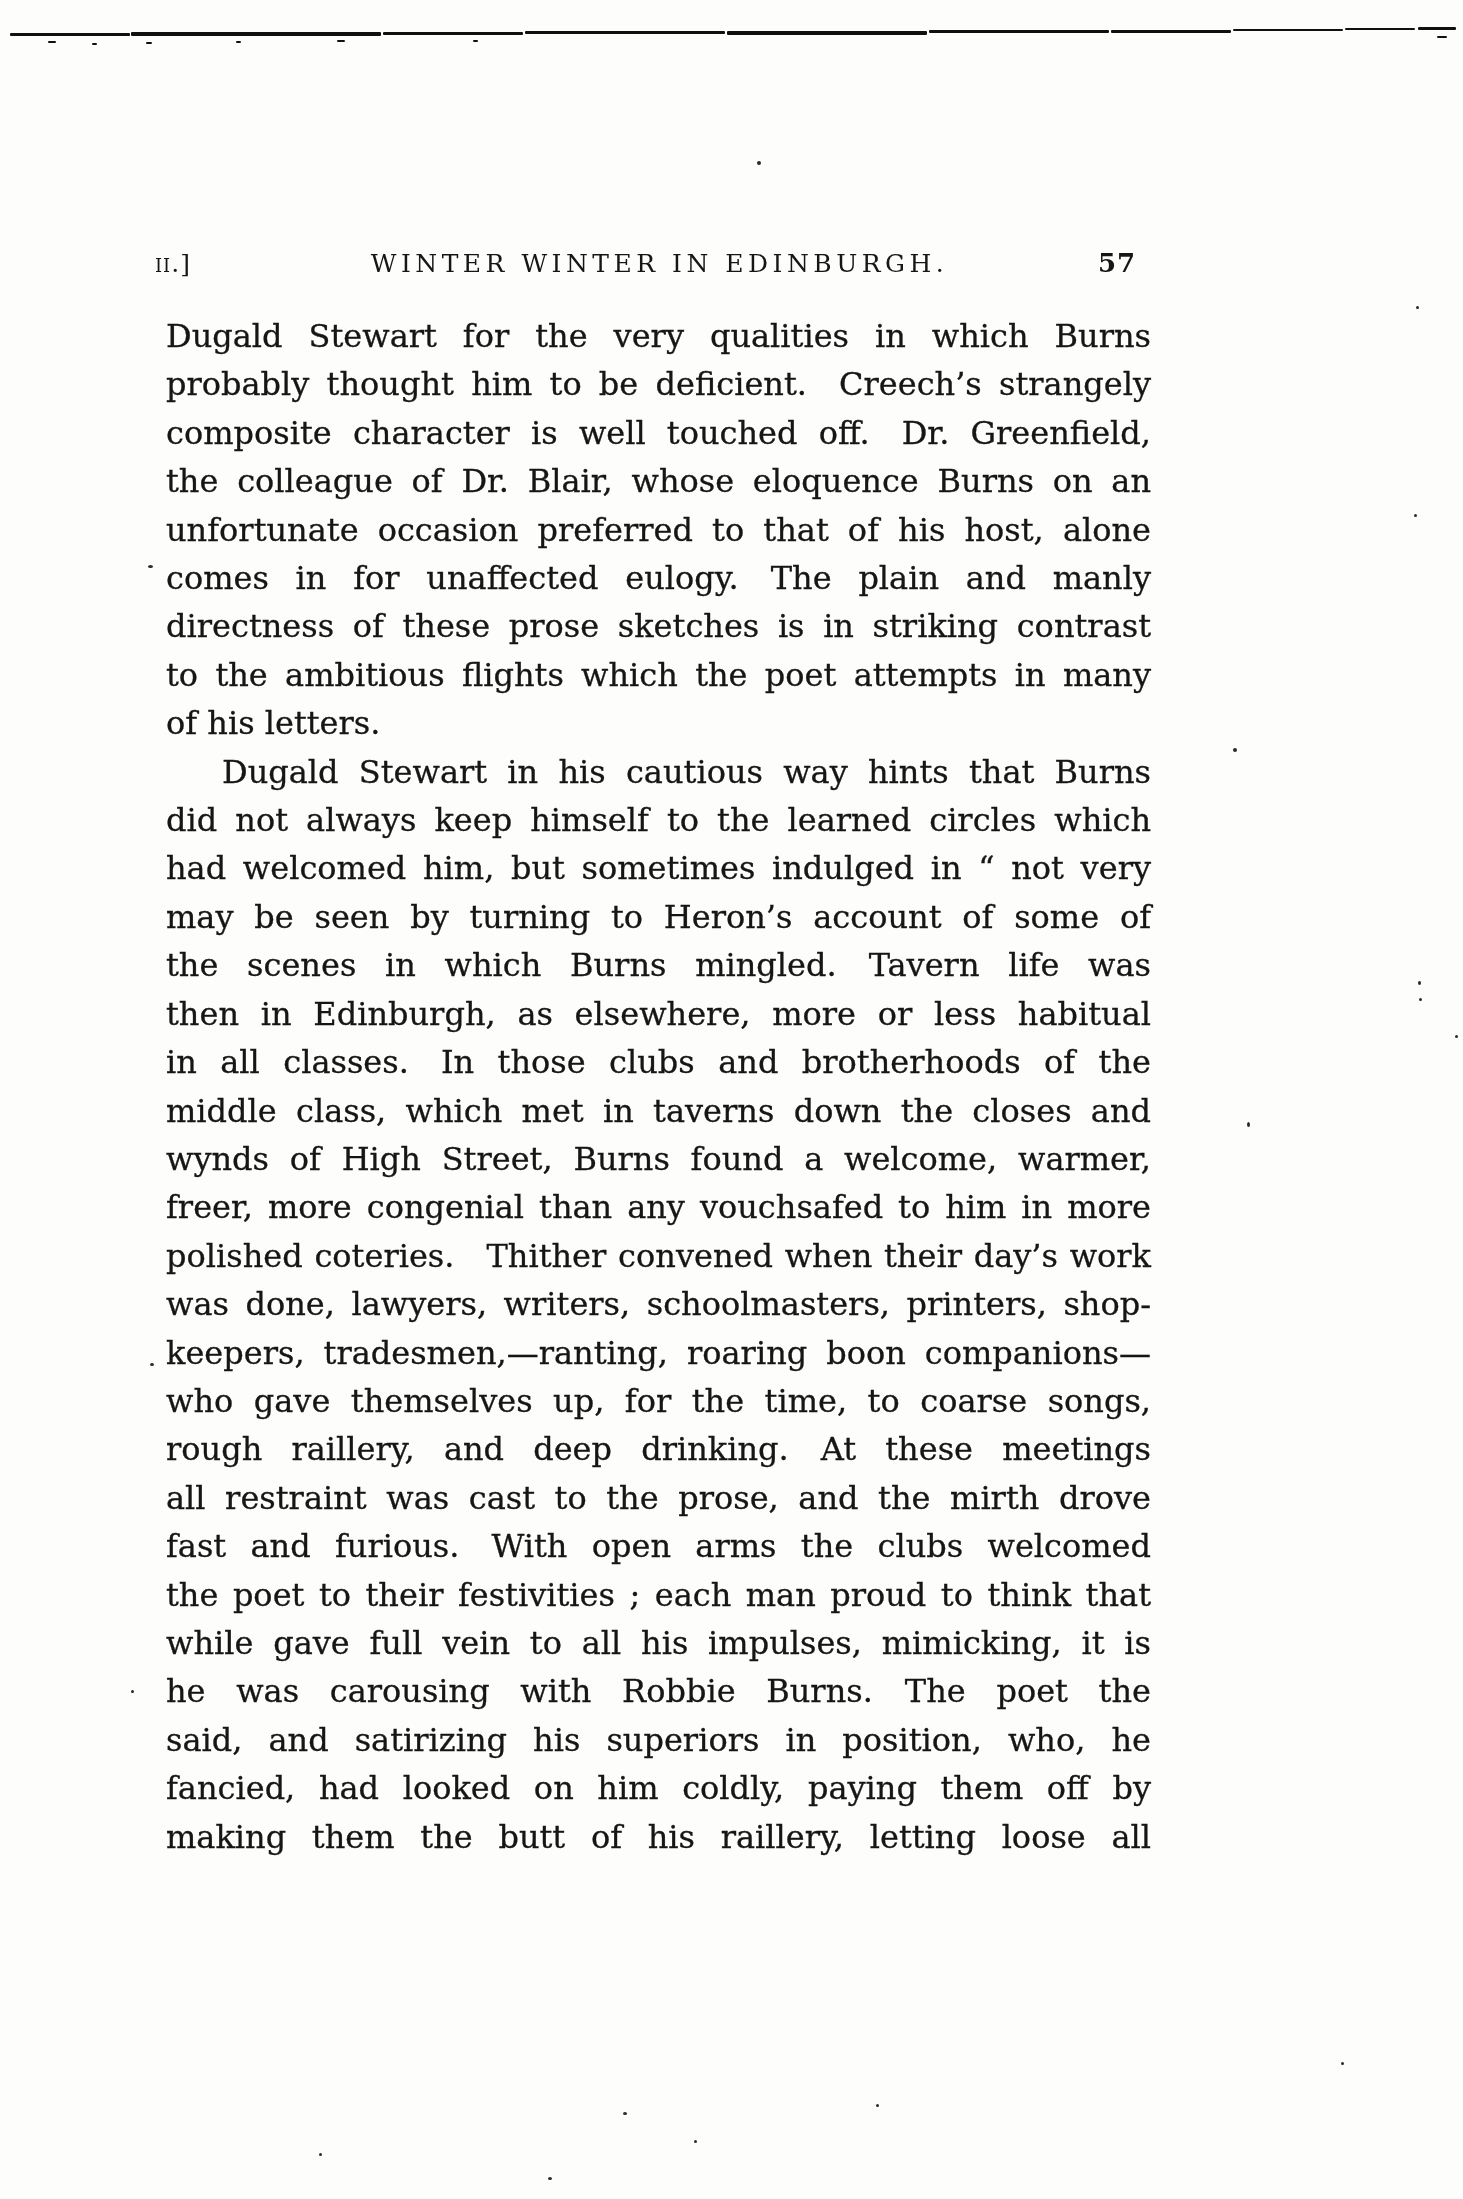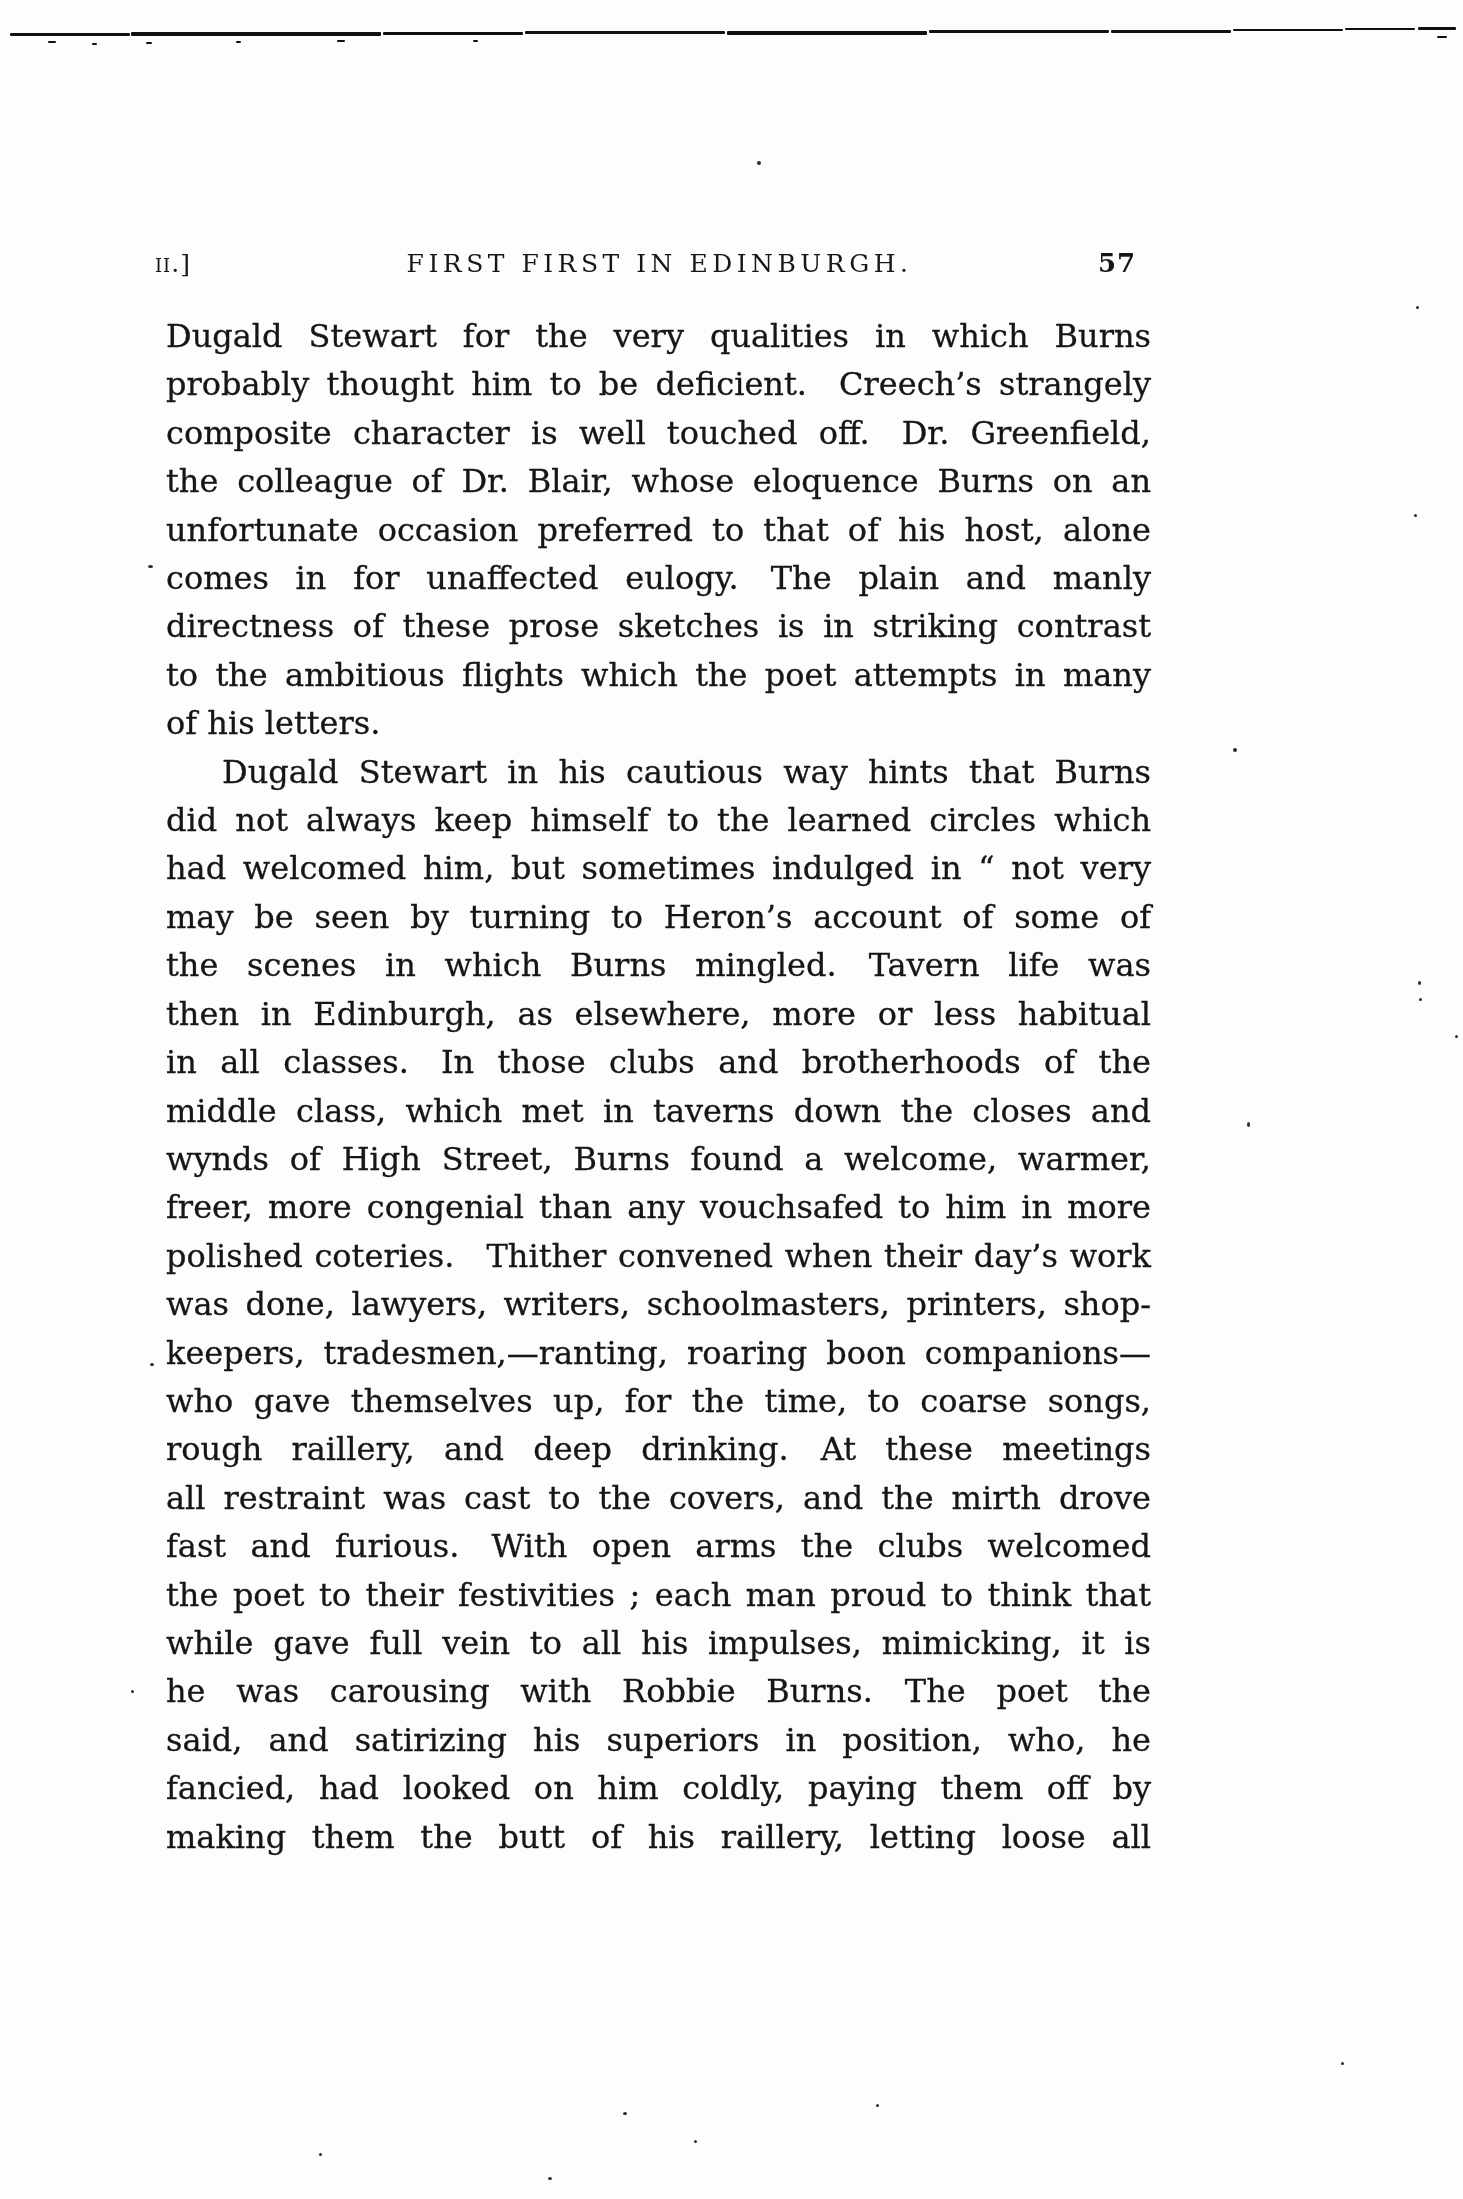--- a/index.html
+++ b/index.html
@@ -69,21 +69,21 @@
       <div class="speck" style="left: 876px; top: 2104px; width: 3px; height: 3px;"></div>
       <div class="speck" style="left: 319px; top: 2153px; width: 3px; height: 3px;"></div>
       <div class="speck" style="left: 548px; top: 2177px; width: 4px; height: 3px;"></div>
       <div class="speck" style="left: 694px; top: 2140px; width: 3px; height: 3px;"></div>
       <div class="speck" style="left: 1341px; top: 2062px; width: 3px; height: 3px;"></div>
       <div class="speck" style="left: 1455px; top: 1035px; width: 3px; height: 3px;"></div>
     </div>
 
   <div class="running-head">
     <span class="chap">ii.]</span>
-    <span class="head-title">FIRST FIRST IN EDINBURGH.</span>
+    <span class="head-title">WINTER WINTER IN EDINBURGH.</span>
     <span class="pageno">57</span>
   </div>
 
   <div class="body-text" id="body">
       <div>
         <div class="line">Dugald Stewart for the very qualities in which Burns</div>
         <div class="line">probably thought him to be deficient. Creech’s strangely</div>
         <div class="line">composite character is well touched off. Dr. Greenfield,</div>
         <div class="line">the colleague of Dr. Blair, whose eloquence Burns on an</div>
         <div class="line">unfortunate occasion preferred to that of his host, alone</div>
@@ -101,21 +101,21 @@
         <div class="line">then in Edinburgh, as elsewhere, more or less habitual</div>
         <div class="line">in all classes. In those clubs and brotherhoods of the</div>
         <div class="line">middle class, which met in taverns down the closes and</div>
         <div class="line">wynds of High Street, Burns found a welcome, warmer,</div>
         <div class="line">freer, more congenial than any vouchsafed to him in more</div>
         <div class="line">polished coteries. Thither convened when their day’s work</div>
         <div class="line">was done, lawyers, writers, schoolmasters, printers, shop-</div>
         <div class="line">keepers, tradesmen,—ranting, roaring boon companions—</div>
         <div class="line">who gave themselves up, for the time, to coarse songs,</div>
         <div class="line">rough raillery, and deep drinking. At these meetings</div>
-        <div class="line">all restraint was cast to the covers, and the mirth drove</div>
+        <div class="line">all restraint was cast to the prose, and the mirth drove</div>
         <div class="line">fast and furious. With open arms the clubs welcomed</div>
         <div class="line">the poet to their festivities ; each man proud to think that</div>
         <div class="line">while gave full vein to all his impulses, mimicking, it is</div>
         <div class="line">he was carousing with Robbie Burns. The poet the</div>
         <div class="line">said, and satirizing his superiors in position, who, he</div>
         <div class="line">fancied, had looked on him coldly, paying them off by</div>
         <div class="line">making them the butt of his raillery, letting loose all</div>
       </div>
     </div>
 

